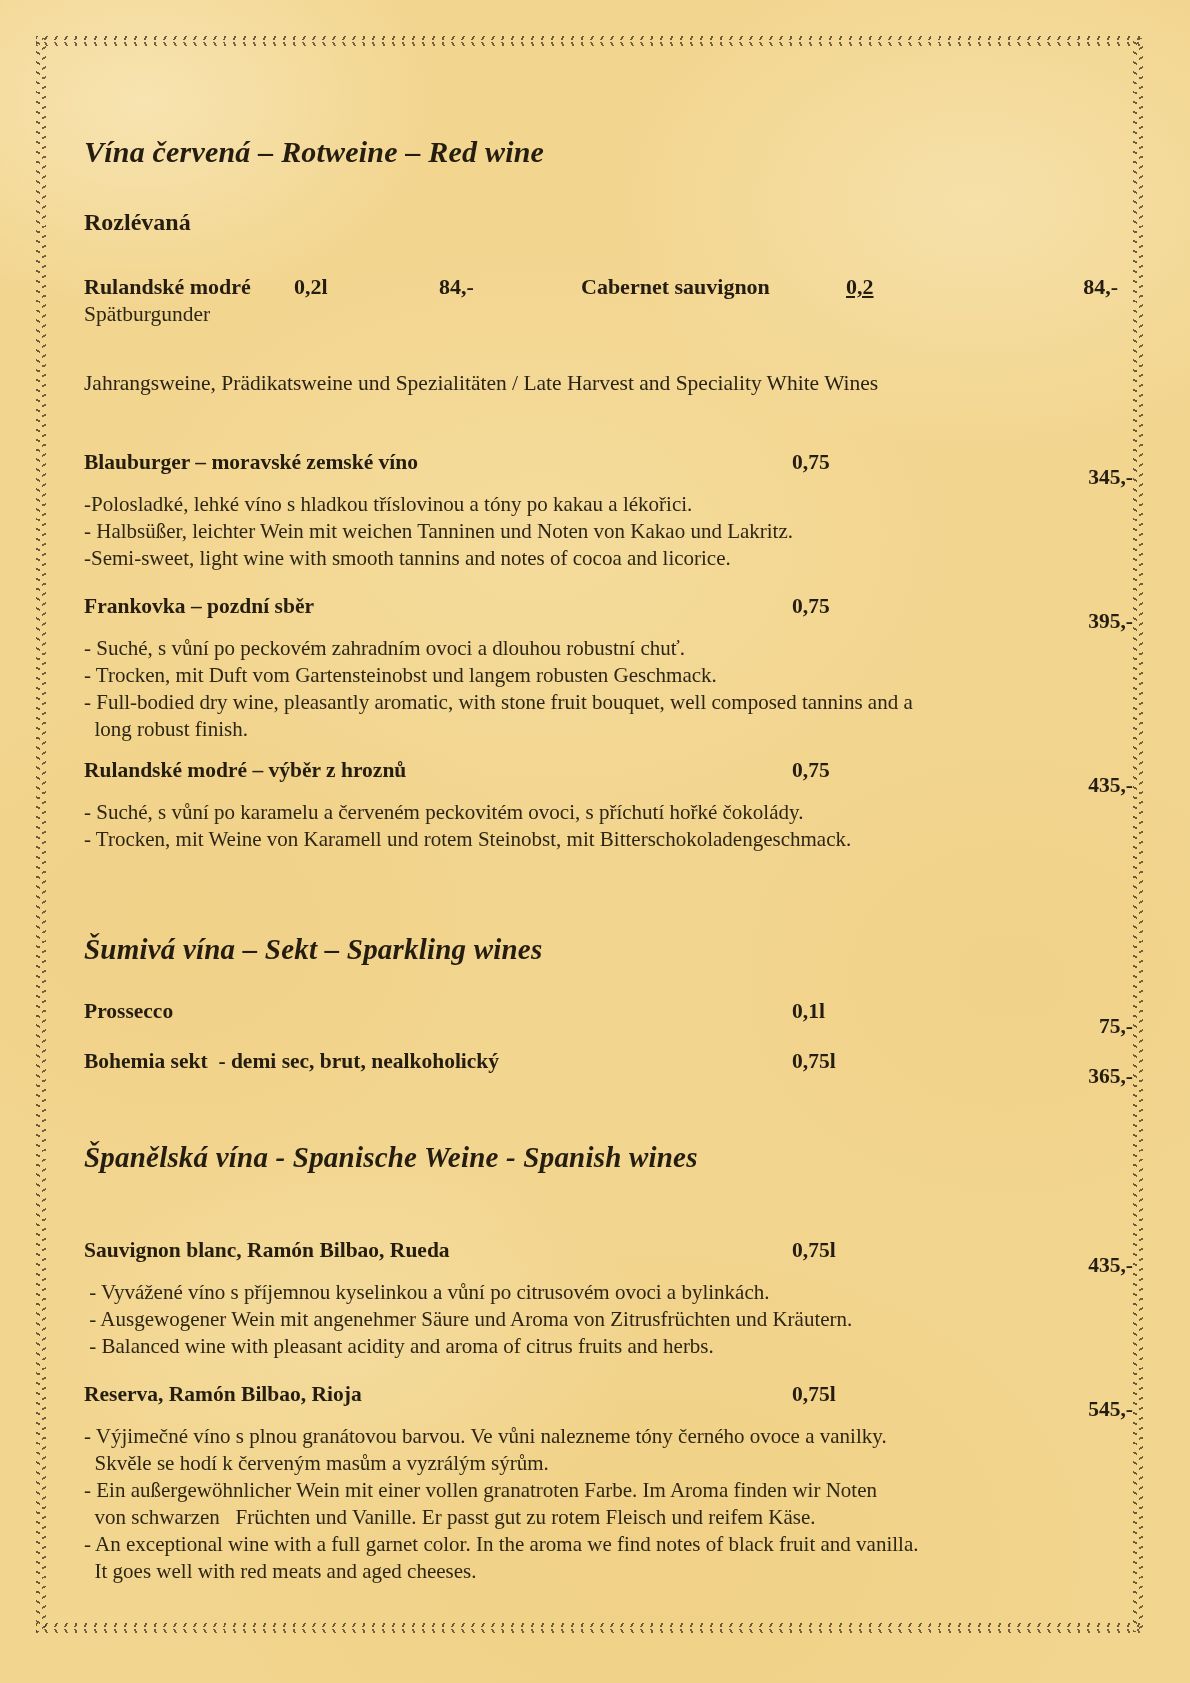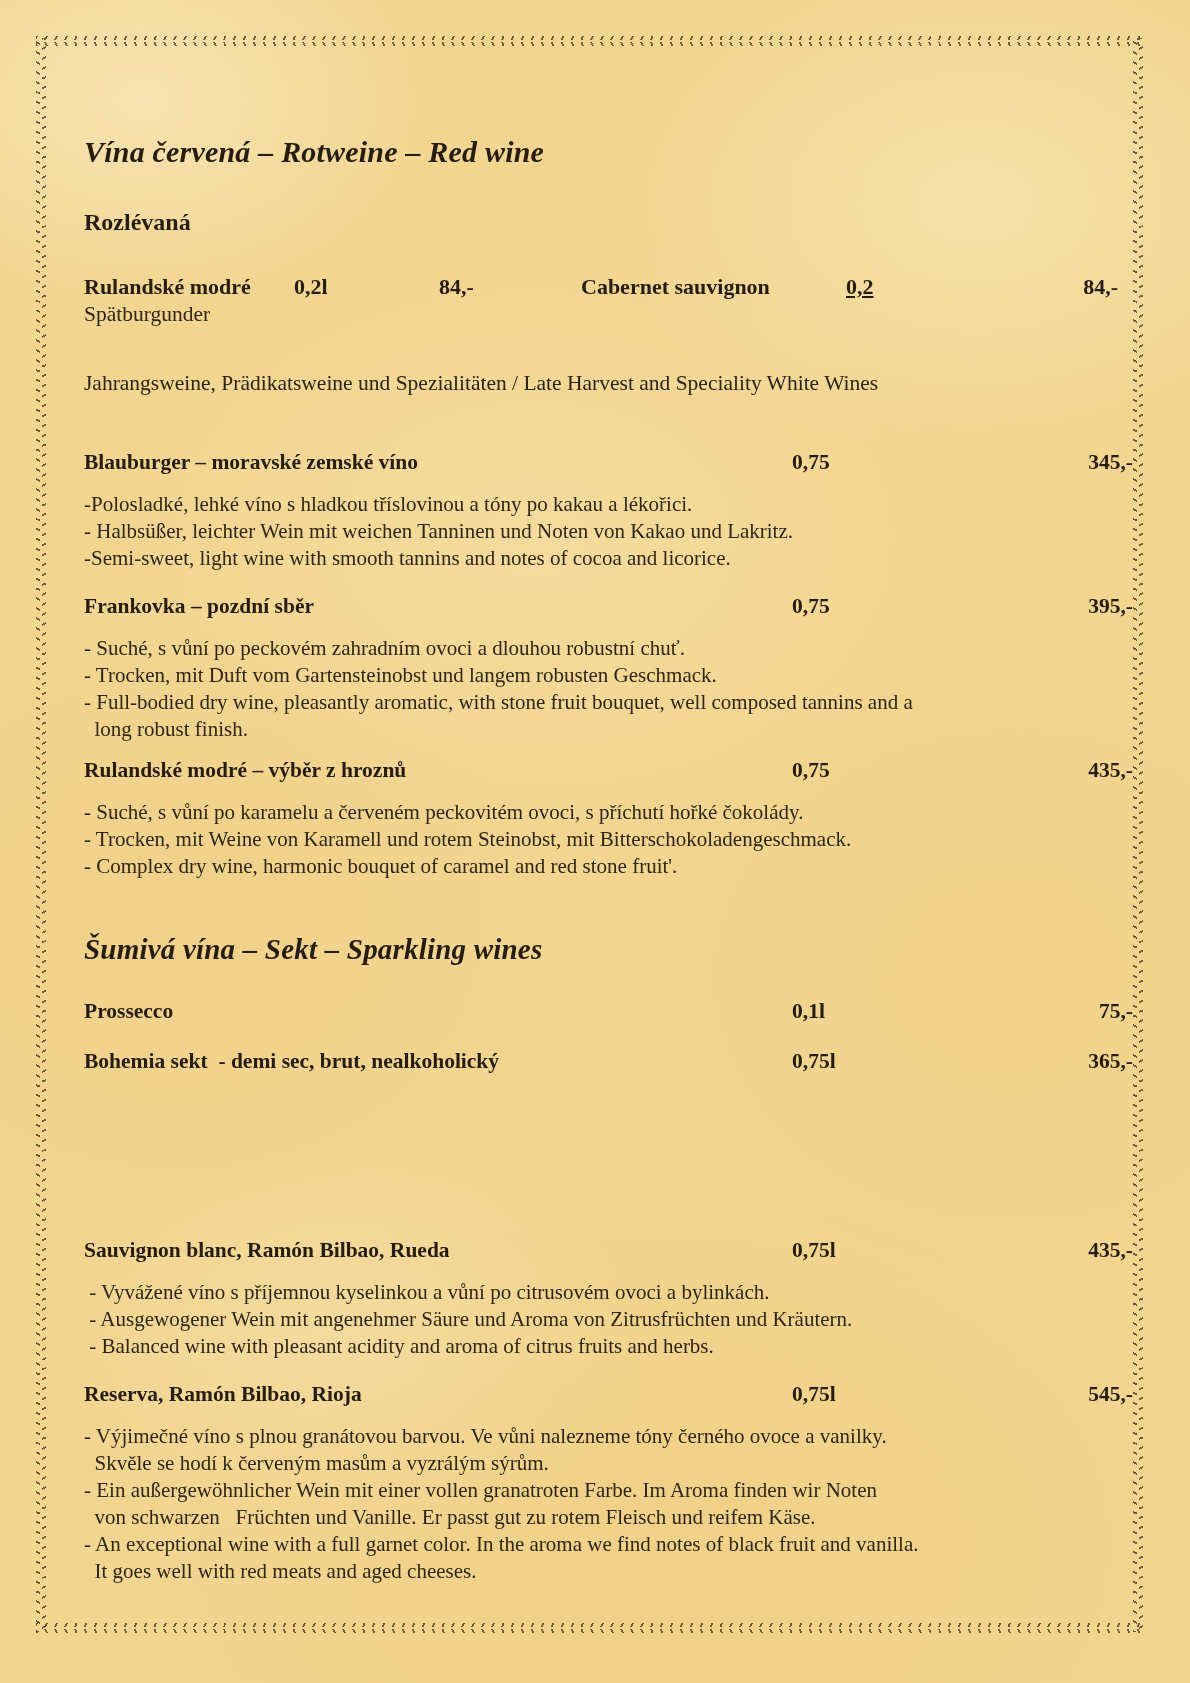--- a/index.html
+++ b/index.html
@@ -62,21 +62,21 @@
   .h-spanelska { top:1140px; }
 
   .sub-heading { top:207px; font-size:24px; line-height:30px; font-weight:bold; color:#241d10; }
 
   .group-head { top:369px; }
   .group-head .gh-title { font-size:22px; line-height:28px; font-weight:bold; font-style:italic; }
   .group-head .gh-sub   { font-size:21.5px; line-height:28px; }
 
   .item .item-head { position:relative; font-size:21.5px; line-height:29px; font-weight:bold; color:#241d10; }
   .item .vol   { position:absolute; left:708px; top:0;text-align:center; }
-  .item .price { position:absolute; right:0; top:0; }
+  .item .price { position:absolute; right:0; top:15px; }
   .descs { margin-top:14px; font-size:21px; line-height:27px; color:#2e2615; }
 
   .i-blauburger { top:448px; }
   .i-frankovka  { top:592px; }
   .i-rulandske2 { top:756px; }
   .i-prossecco  { top:997px; }
   .i-bohemia    { top:1047px; }
   .i-sauvignon  { top:1236px; }
   .i-reserva    { top:1380px; }
 
@@ -150,21 +150,20 @@
 
     <div class="abs item i-rulandske2">
       <div class="item-head">
         <span data-bind="menu.vintage.items.2.name">Rulandské modré – výběr z hroznů</span>
         <span class="vol" data-bind="menu.vintage.items.2.volume">0,75</span>
         <span class="price" data-bind="menu.vintage.items.2.price">435,-</span>
       </div>
       <div class="descs">
         <div data-bind="menu.vintage.items.2.descriptions.0">- Suché, s vůní po karamelu a červeném peckovitém ovoci, s příchutí hořké čokolády.</div>
         <div data-bind="menu.vintage.items.2.descriptions.1">- Trocken, mit Weine von Karamell und rotem Steinobst, mit Bitterschokoladengeschmack.</div>
-        <div data-bind="menu.vintage.items.2.descriptions.2">- Complex dry wine, harmonic bouquet of caramel and red stone fruit'.</div>
       </div>
     </div>
 
     <div class="abs section-heading h-sumiva" data-bind="menu.sparkling.heading">Šumivá vína – Sekt – Sparkling wines</div>
 
     <div class="abs item i-prossecco">
       <div class="item-head">
         <span data-bind="menu.sparkling.items.0.name">Prossecco</span>
         <span class="vol" data-bind="menu.sparkling.items.0.volume">0,1l</span>
         <span class="price" data-bind="menu.sparkling.items.0.price">75,-</span>
@@ -172,20 +171,21 @@
     </div>
 
     <div class="abs item i-bohemia">
       <div class="item-head">
         <span data-bind="menu.sparkling.items.1.name">Bohemia sekt  - demi sec, brut, nealkoholický</span>
         <span class="vol" data-bind="menu.sparkling.items.1.volume">0,75l</span>
         <span class="price" data-bind="menu.sparkling.items.1.price">365,-</span>
       </div>
     </div>
 
+    <div class="abs section-heading h-spanelska" data-bind="menu.spanish.heading">Španělská vína - Spanische Weine - Spanish wines</div>
 
     <div class="abs item i-sauvignon">
       <div class="item-head">
         <span data-bind="menu.spanish.items.0.name">Sauvignon blanc, Ramón Bilbao, Rueda</span>
         <span class="vol" data-bind="menu.spanish.items.0.volume">0,75l</span>
         <span class="price" data-bind="menu.spanish.items.0.price">435,-</span>
       </div>
       <div class="descs">
         <div data-bind="menu.spanish.items.0.descriptions.0"> - Vyvážené víno s příjemnou kyselinkou a vůní po citrusovém ovoci a bylinkách.</div>
         <div data-bind="menu.spanish.items.0.descriptions.1"> - Ausgewogener Wein mit angenehmer Säure und Aroma von Zitrusfrüchten und Kräutern.</div>

